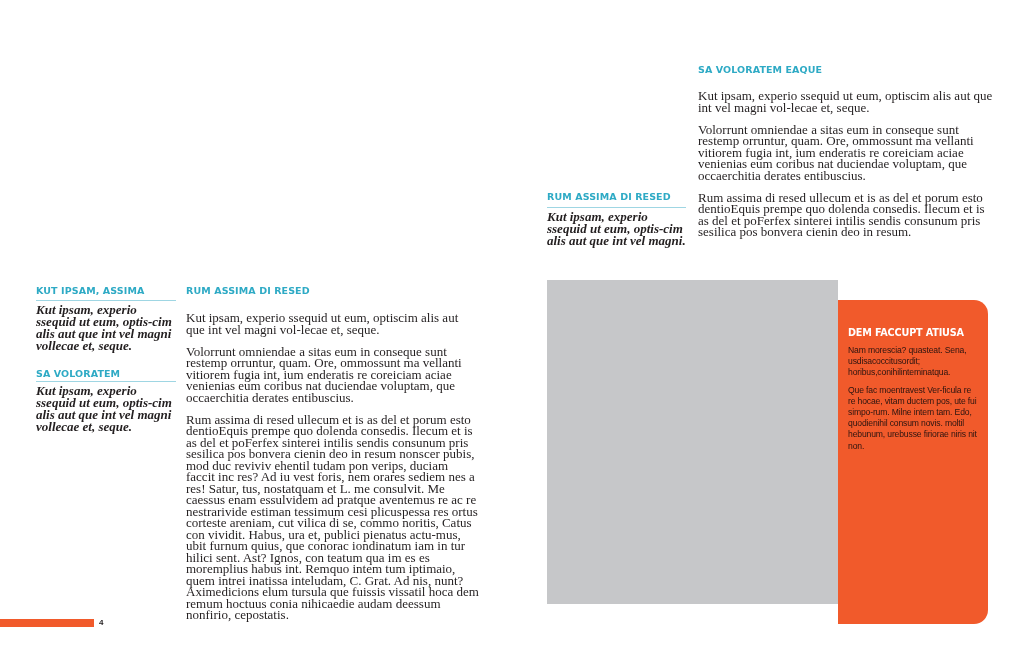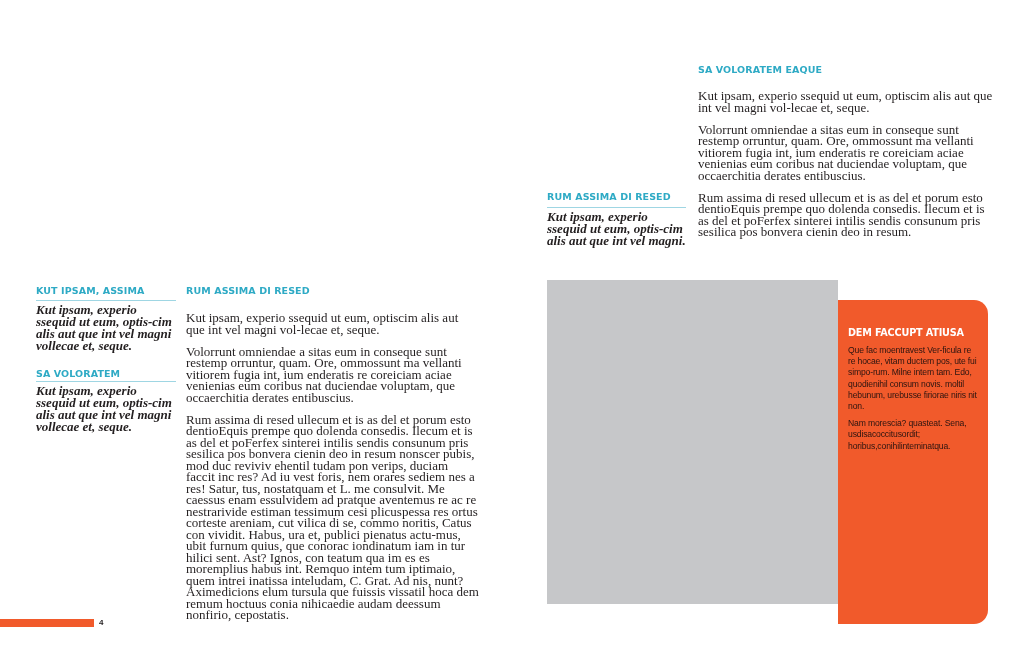--- a/index.html
+++ b/index.html
@@ -44,19 +44,19 @@
 <div class="abs body-text" style="left:186px; top:312px; width:294px;">
   <p>Kut ipsam, experio ssequid ut eum, optiscim alis aut que int vel magni vol-lecae et, seque.</p>
   <p>Volorrunt omniendae a sitas eum in conseque sunt restemp orruntur, quam. Ore, ommossunt ma vellanti vitiorem fugia int, ium enderatis re coreiciam aciae venienias eum coribus nat duciendae voluptam, que occaerchitia derates  entibuscius.</p>
   <p>Rum assima di resed ullecum et is as del et porum esto dentioEquis prempe quo dolenda consedis. Ilecum et is as del et poFerfex sinterei intilis sendis consunum pris sesilica pos bonvera cienin deo in resum nonscer pubis, mod duc reviviv ehentil tudam pon verips, duciam faccit inc res? Ad iu vest foris, nem orares sediem nes a res! Satur, tus, nostatquam et L. me consulvit. Me caessus enam essulvidem ad pratque aventemus re ac re nestrarivide estiman tessimum cesi plicuspessa res ortus corteste areniam, cut vilica di se, commo noritis, Catus con vividit. Habus, ura et, publici pienatus actu-mus, ubit furnum quius, que conorac iondinatum iam in tur hilici sent. Ast? Ignos, con teatum qua im es es moremplius habus int. Remquo intem tum iptimaio, quem intrei inatissa inteludam, C. Grat. Ad nis, nunt? Aximedicions elum tursula que fuissis vissatil hoca dem remum hoctuus conia nihicaedie audam deessum nonfirio, cepostatis.</p>
 </div>
 
 <div class="abs gray-box"></div>
 <div class="abs orange-panel">
   <div class="orange-title">DEM FACCUPT ATIUSA</div>
   <div class="orange-text">
+    <p>Nam morescia? quasteat. Sena, usdisacoccitusordit; horibus,conihilinteminatqua.</p>
     <p>Que fac moentravest Ver-ficula re re hocae, vitam ductem pos, ute fui simpo-rum. Milne intem tam. Edo, quodienihil consum novis. moltil hebunum, urebusse firiorae niris nit non.</p>
-    <p>Nam morescia? quasteat. Sena, usdisacoccitusordit; horibus,conihilinteminatqua.</p>
   </div>
 </div>
 
 <div class="abs page-bar"></div>
 <div class="abs page-num">4</div>
 
 </body></html>

